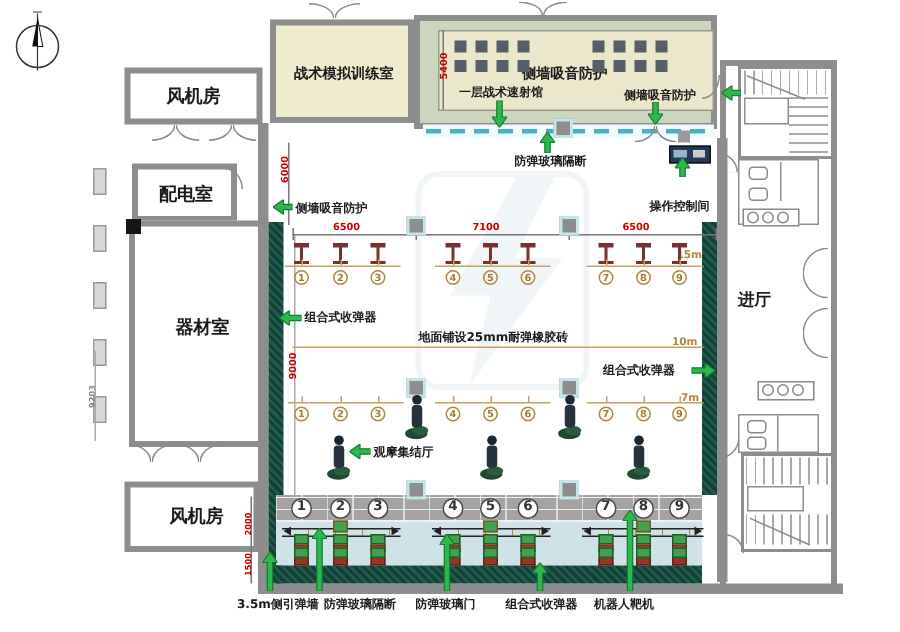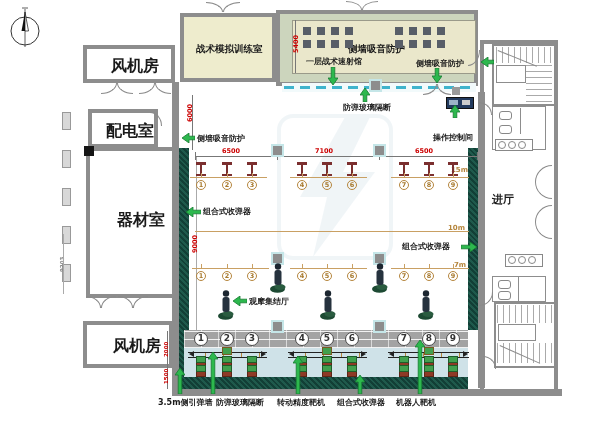--- a/index.html
+++ b/index.html
@@ -1,21 +1,21 @@
 <!DOCTYPE html>
 <html><head>
 <meta charset="utf-8">
 <style>
   html,body{margin:0;padding:0;background:#fff}
   .c{position:relative;width:600px;height:421px;background:#fff;font-family:"DejaVu Sans",sans-serif;overflow:hidden}
   .abs{position:absolute}
   .room{position:absolute;border:4px solid #8d8d8d;background:#fff;box-sizing:border-box}
   .wall{position:absolute;background:#8d8d8d}
   .lbl{position:absolute;font-weight:bold;color:#1a1a1a;white-space:nowrap}
-  .rl{font-size:16px}
+  .rl{font-size:12px}
   .an{font-size:8px}
   .dim{position:absolute;color:#c00;font-size:6.5px;font-weight:bold;white-space:nowrap}
   .dimv{transform:rotate(-90deg);transform-origin:left top}
   .dimln{position:absolute;background:#777}
   .tan{position:absolute;color:#b5853c;font-size:7px;font-weight:bold;white-space:nowrap}
   .tanln{position:absolute;background:#c9a063;height:1px}
   .lc{position:absolute;border-radius:50%;text-align:center;font-weight:bold;box-sizing:border-box}
   .lc.s{width:10px;height:10px;border:1px solid #b5853c;color:#a87a2e;font-size:6.5px;line-height:8px}
   .lc.b{width:14px;height:14px;border:1.5px solid #4a4a4a;color:#333;font-size:9px;line-height:11px;background:#fff}
   .colq{position:absolute;width:9px;height:9px;background:#8d8d8d;border:2.5px solid #c5e6e8;box-sizing:content-box}
@@ -146,20 +146,21 @@
   <div class="wall" style="left:478px;top:92px;width:7px;height:296px"></div>
   <div class="wall" style="left:172px;top:389px;width:390px;height:7px"></div>
 
   <div class="teal" style="left:179px;top:148px;width:10px;height:241px"></div>
   <div class="teal" style="left:468px;top:148px;width:10px;height:182px"></div>
 
   <div class="brick" style="left:184px;top:330px;width:284px;height:18px"></div>
   <div class="bluez" style="left:184px;top:348px;width:284px;height:29px"></div>
   <div class="teal" style="left:184px;top:377px;width:284px;height:12px"></div>
 
+  <div class="lbl" style="left:279px;top:219px;font-size:8px">地面铺设25mm耐弹橡胶砖</div>
 
   <div class="dimln" style="left:195px;top:156px;width:283px;height:1px"></div>
   <div class="dimln" style="left:195px;top:152px;width:1px;height:8px"></div>
   <div class="dimln" style="left:277px;top:152px;width:1px;height:8px"></div>
   <div class="dimln" style="left:379px;top:152px;width:1px;height:8px"></div>
   <div class="dimln" style="left:477px;top:152px;width:1px;height:8px"></div>
   <div class="dim" style="left:222px;top:147px">6500</div>
   <div class="dim" style="left:315px;top:147px">7100</div>
   <div class="dim" style="left:415px;top:147px">6500</div>
 
@@ -194,21 +195,21 @@
   <div class="lbl an" style="left:197px;top:133px">侧墙吸音防护</div>
   <div class="lbl an" style="left:306px;top:56px">一层战术速射馆</div>
   <div class="lbl an" style="left:416px;top:58px">侧墙吸音防护</div>
   <div class="lbl an" style="left:343px;top:102px">防弹玻璃隔断</div>
   <div class="lbl an" style="left:433px;top:132px">操作控制间</div>
   <div class="lbl an" style="left:203px;top:206px">组合式收弹器</div>
   <div class="lbl an" style="left:402px;top:241px">组合式收弹器</div>
   <div class="lbl an" style="left:249px;top:296px">观摩集结厅</div>
   <div class="lbl an" style="left:158px;top:397px">3.5m侧引弹墙</div>
   <div class="lbl an" style="left:216px;top:397px">防弹玻璃隔断</div>
-  <div class="lbl an" style="left:277px;top:397px">转动精度靶机</div>
+  <div class="lbl an" style="left:277px;top:397px">防弹玻璃门</div>
   <div class="lbl an" style="left:337px;top:397px">组合式收弹器</div>
   <div class="lbl an" style="left:396px;top:397px">机器人靶机</div>
 
   <div class="arc tr" style="left:206px;top:2px;width:17px;height:10px"></div>
   <div class="arc tl" style="left:223px;top:2px;width:17px;height:10px"></div>
   <div class="arc tr" style="left:346px;top:1px;width:16px;height:9px"></div>
   <div class="arc tl" style="left:362px;top:1px;width:16px;height:9px"></div>
   <div class="arc br" style="left:101px;top:83px;width:16px;height:11px"></div>
   <div class="arc bl" style="left:117px;top:83px;width:16px;height:11px"></div>
   <div class="arc br" style="left:139px;top:83px;width:16px;height:11px"></div>

